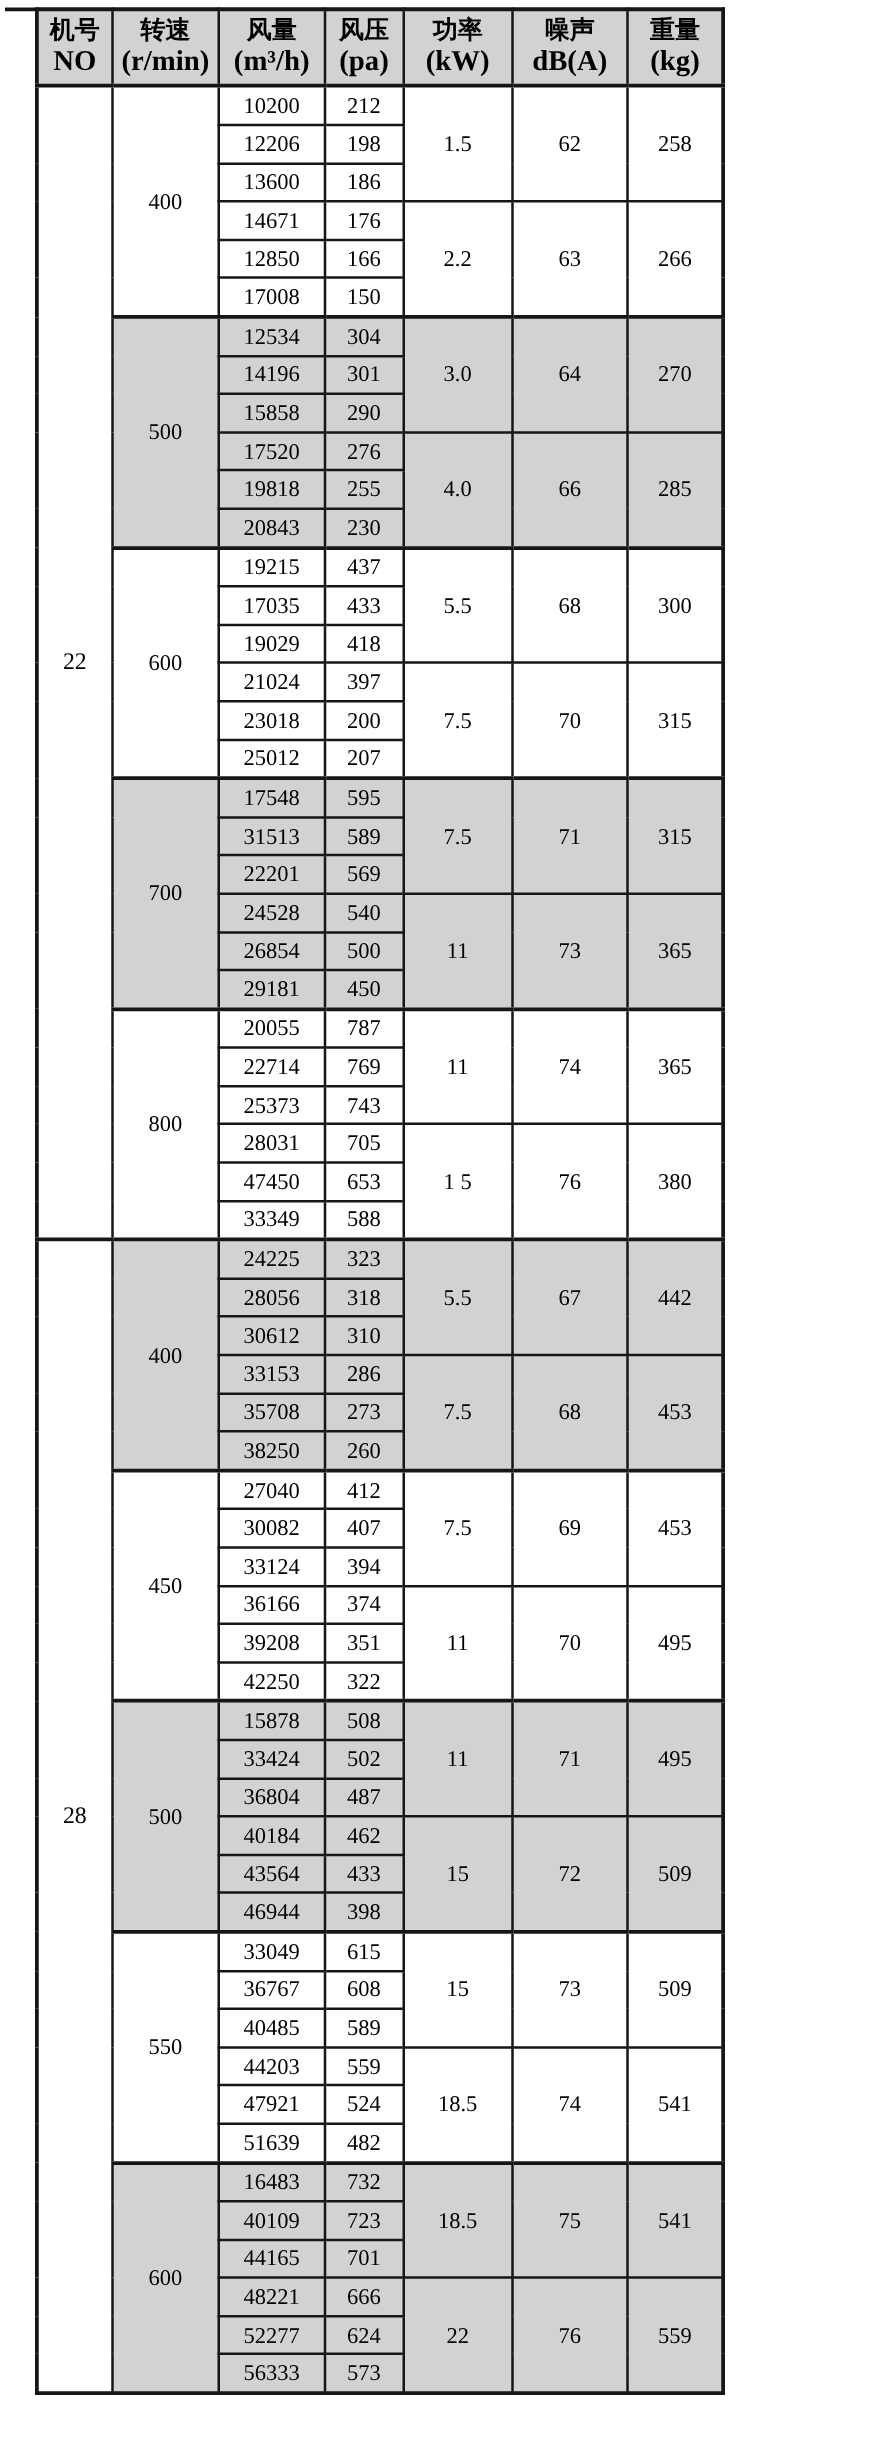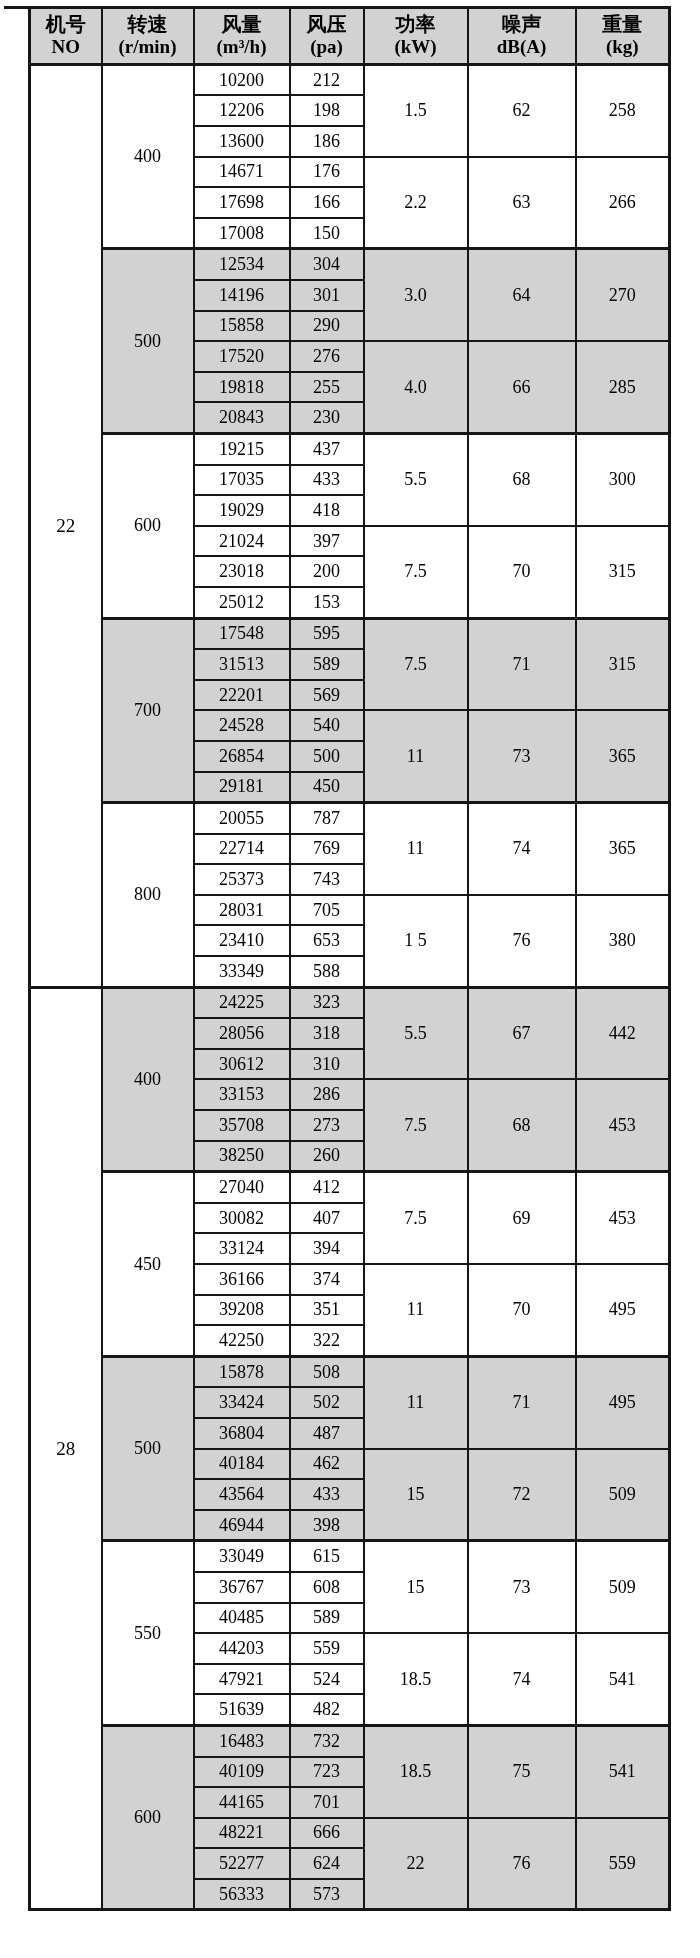--- a/index.html
+++ b/index.html
@@ -1,30 +1,30 @@
 <!DOCTYPE html>
 <html><head>
 <meta charset="utf-8">
 <style>
   html, body { margin:0; padding:0; background:#ffffff; }
   body { width:700px; font-family:"Liberation Serif","DejaVu Serif",serif; color:#000; }
-  .page { position:relative; width:700px; height:1958px; background:#fff; overflow:hidden; }
+  .page { position:relative; width:580px; height:1958px; background:#fff; overflow:hidden; }
 
   .top-rule { position:absolute; left:4px; top:6px; width:664px; height:3px; background:#161616; }
 
   table.spec { position:absolute; left:28px; top:6px; border-collapse:collapse; table-layout:fixed; }
   table.spec, .spec th, .spec td { border:2px solid #161616; }
   table.spec { border-width:3px; }
 
   .spec thead th {
     background:#d2d2d3; font-weight:bold; padding:4px 0 5px;
     border-bottom-width:3px; text-align:center; vertical-align:middle;
   }
   .spec thead .col-title { font-size:20px; line-height:1.15; }
-  .spec thead .col-unit  { font-size:19px; line-height:1.15; font-weight:bold; }
+  .spec thead .col-unit  { font-size:23px; line-height:1.15; font-weight:bold; }
 
   .spec tbody td {
     height:28.6px; padding:0; text-align:center; vertical-align:middle;
     font-size:18px; background:#ffffff;
   }
   .spec tbody tr.shaded td { background:#d2d2d3; }
   .spec tbody td.no-cell { background:#ffffff !important; font-size:19px; }
   .spec tbody tr.group-start td,
   .spec tbody tr.machine-start td { border-top-width:3px; }
 </style>
@@ -94,21 +94,21 @@
           <td>186</td>
         </tr>
         <tr>
           <td>14671</td>
           <td>176</td>
           <td class="merged" rowspan="3">2.2</td>
           <td class="merged" rowspan="3">63</td>
           <td class="merged" rowspan="3">266</td>
         </tr>
         <tr>
-          <td>17698</td>
+          <td>12850</td>
           <td>166</td>
         </tr>
         <tr>
           <td>17008</td>
           <td>150</td>
         </tr>
         <tr class="shaded group-start">
           <td class="speed-cell" rowspan="6">500</td>
           <td>12534</td>
           <td>304</td>
@@ -161,21 +161,21 @@
           <td class="merged" rowspan="3">7.5</td>
           <td class="merged" rowspan="3">70</td>
           <td class="merged" rowspan="3">315</td>
         </tr>
         <tr>
           <td>23018</td>
           <td>200</td>
         </tr>
         <tr>
           <td>25012</td>
-          <td>153</td>
+          <td>207</td>
         </tr>
         <tr class="shaded group-start">
           <td class="speed-cell" rowspan="6">700</td>
           <td>17548</td>
           <td>595</td>
           <td class="merged" rowspan="3">7.5</td>
           <td class="merged" rowspan="3">71</td>
           <td class="merged" rowspan="3">315</td>
         </tr>
         <tr class="shaded">
@@ -218,21 +218,21 @@
           <td>743</td>
         </tr>
         <tr>
           <td>28031</td>
           <td>705</td>
           <td class="merged" rowspan="3">1 5</td>
           <td class="merged" rowspan="3">76</td>
           <td class="merged" rowspan="3">380</td>
         </tr>
         <tr>
-          <td>23410</td>
+          <td>47450</td>
           <td>653</td>
         </tr>
         <tr>
           <td>33349</td>
           <td>588</td>
         </tr>
         <tr class="shaded machine-start">
           <td class="no-cell" rowspan="30">28</td>
           <td class="speed-cell" rowspan="6">400</td>
           <td>24225</td>

